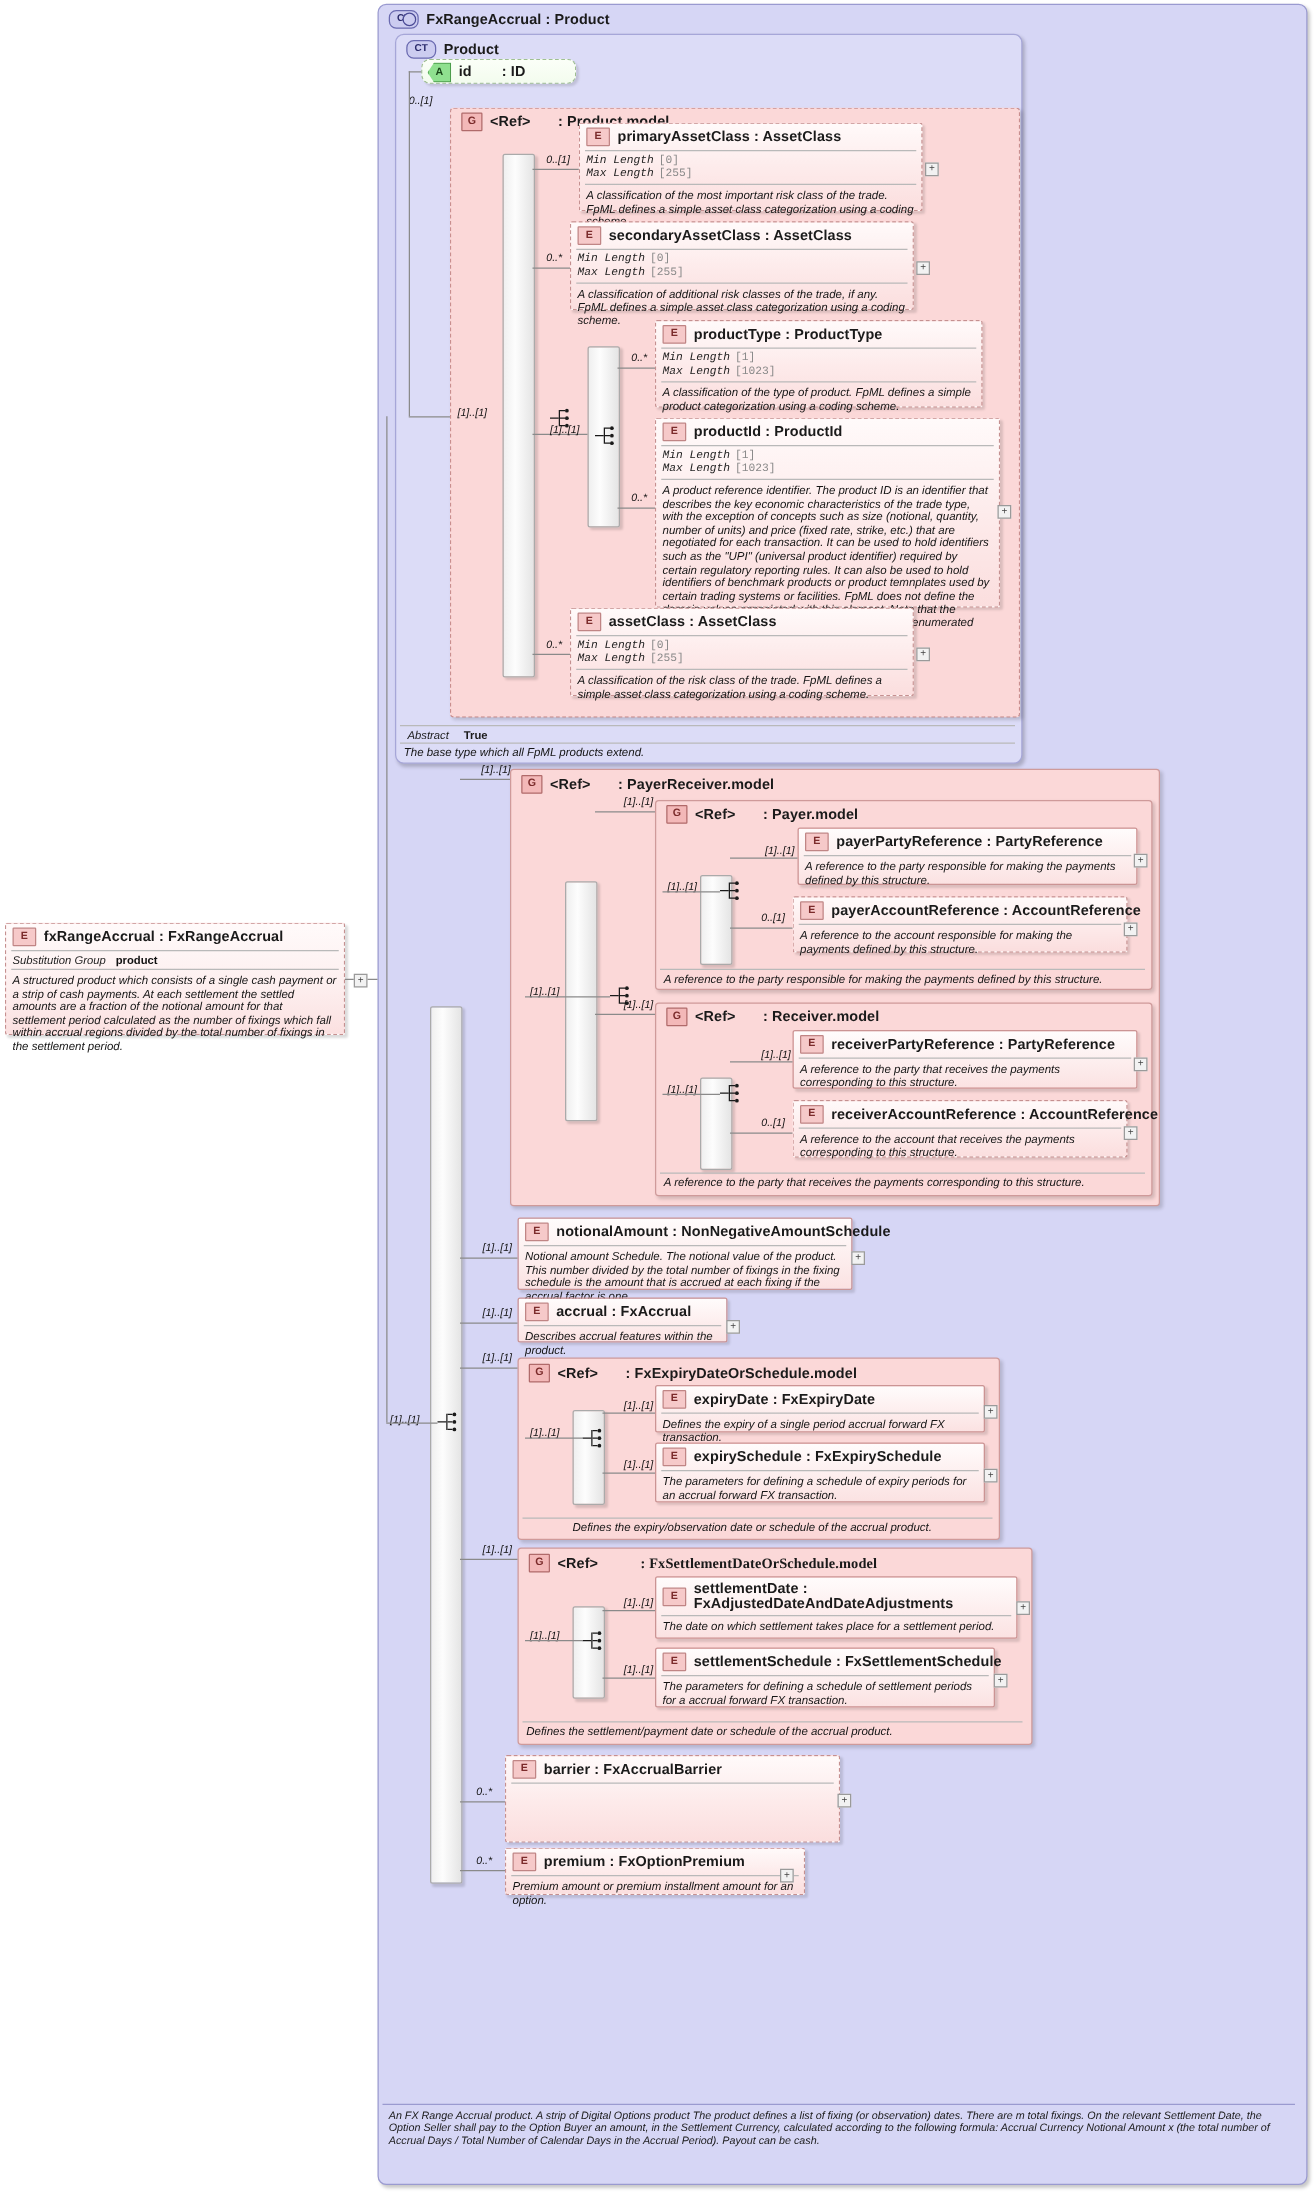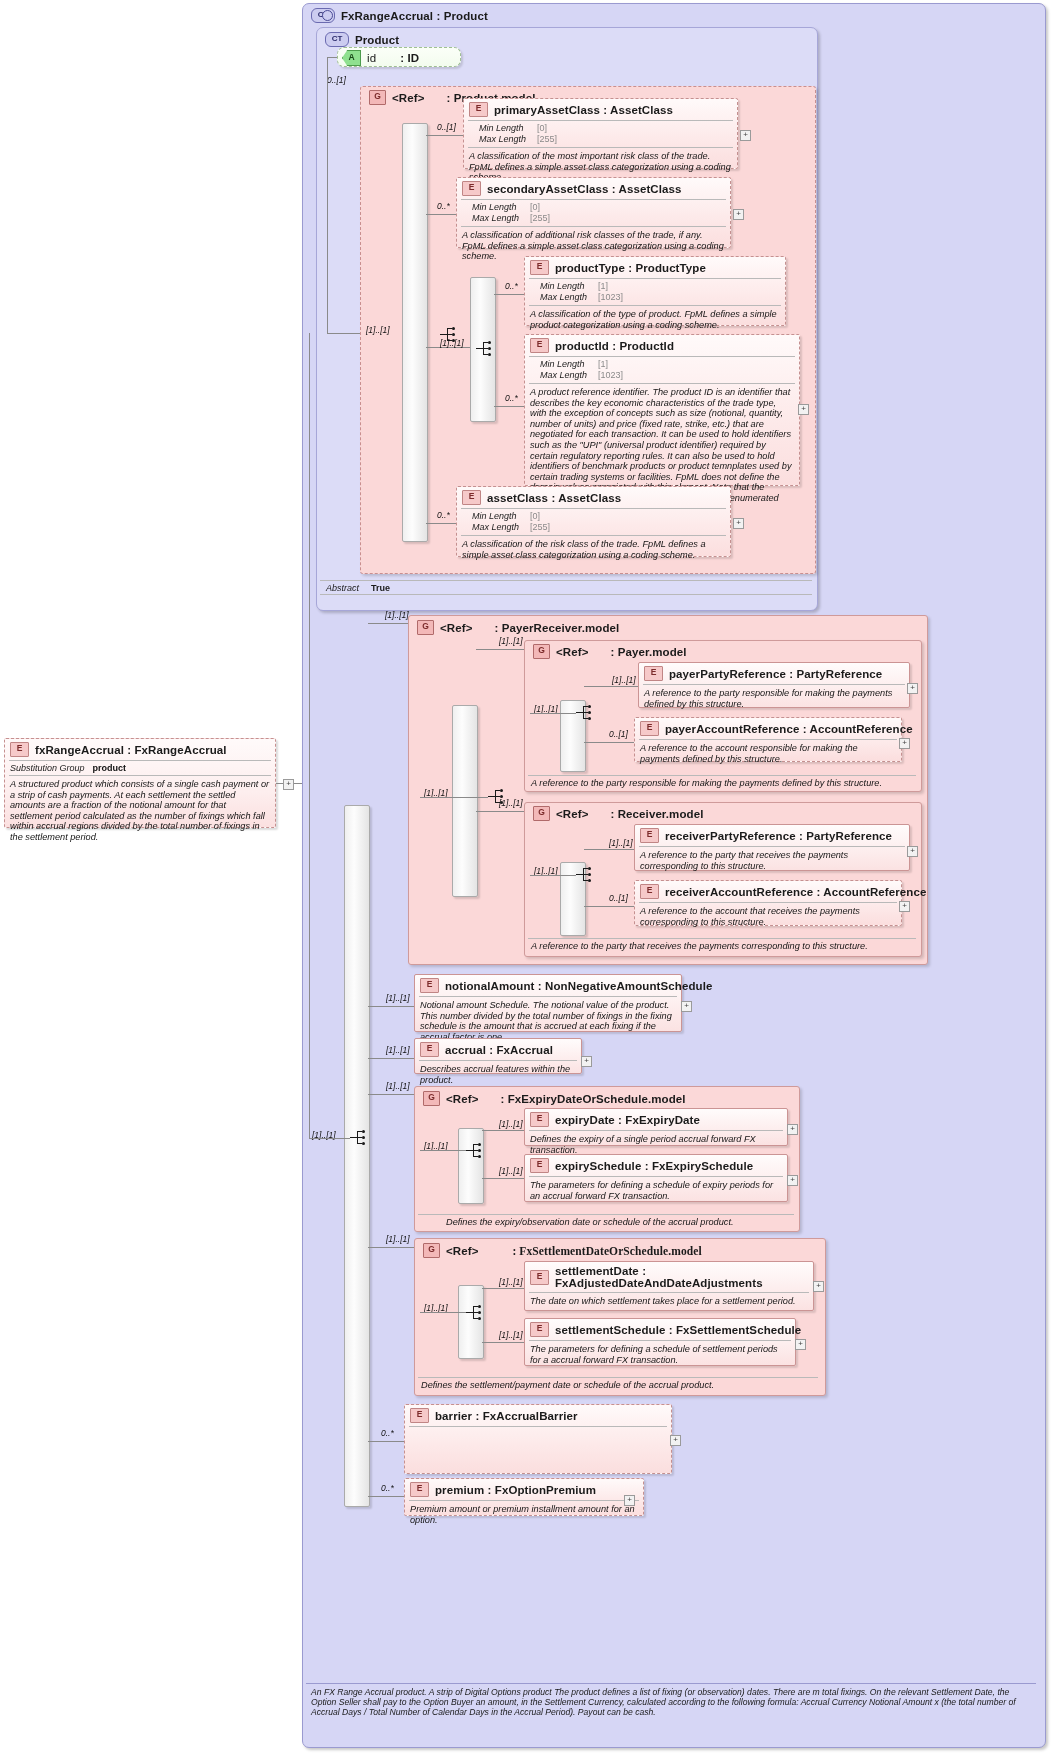--- a/index.html
+++ b/index.html
@@ -85,21 +85,21 @@
     width:17px;height:13px;border:1.3px solid #c08585;background:#f6c9c9;color:#7b2b2b;
     font-size:8.5px;line-height:11px;border-radius:1px;
   }
   .ic-a{
     width:17px;height:14px;background:#8fe08f;border:1.3px solid #4c9c4c;color:#194719;
     font-size:8.5px;line-height:12px;
     clip-path:polygon(28% 0%,100% 0%,100% 100%,28% 100%,0% 50%);
   }
 
   
-  .facets{padding:1px 5px 1px 15px;font-size:9px;line-height:11px;}
+  .facets{padding:1px 5px 1px 5px;font-size:9px;line-height:11px;font-family:Liberation Mono, monospace;}
   .facets .frow{display:flex;}
   .facets .fk{font-style:italic;width:58px;color:#1c1c1c;}
   .facets .fv{color:#8a8a8a;}
   .sep{height:1px;background:#b9b9b9;margin:1px 4px;}
 
   
   .doc{
     font-style:italic;font-size:9.2px;line-height:10.6px;padding:2px 5px 3px 5px;color:#151515;
   }
   .doc-sm{font-style:italic;font-size:8.6px;line-height:10px;padding:2px 5px 3px 5px;}
@@ -161,21 +161,21 @@
   <div class="abs ct-inner" style="left:316px;top:27px;width:502px;height:584px;"></div>
 
   <div class="abs hdr" style="left:320px;top:29px;">
     <span class="ic ic-ct">CT</span>
     <span class="title">Product</span>
   </div>
 
   <div class="abs attr-box" style="left:337px;top:47px;width:124px;height:20px;">
     <div class="hdr" style="padding:2px 4px;">
       <span class="ic ic-a">A</span>
-      <span class="title" style="font-weight:normal;text-align:center;">id</span>
+      <span class="title" style="font-weight:bold;text-align:center;">id</span>
       <span class="title" style="margin-left:18px;font-weight:bold;">: ID</span>
     </div>
   </div>
   <div class="card" style="left:327px;top:75px;">0..[1]</div>
 
   <div class="ln-v" style="left:327px;top:57px;height:276px;"></div>
   <div class="ln-h" style="left:327px;top:57px;width:10px;"></div>
 
   <div class="abs grp" style="left:360px;top:86px;width:456px;height:488px;"></div>
   <div class="abs hdr" style="left:364px;top:87px;">
@@ -326,20 +326,21 @@
   <div class="plusbtn" style="left:733px;top:518px;">+</div>
   <div class="card" style="left:437px;top:510px;">0..*</div>
   <div class="ln-h" style="left:426px;top:523px;width:30px;"></div>
 
   <div class="abs" style="left:320px;top:580px;width:492px;height:1px;background:#b9b9b9;"></div>
   <div class="abs abstract-row" style="left:320px;top:582px;">
     <span class="k">Abstract</span>
     <span class="v">True</span>
   </div>
   <div class="abs" style="left:320px;top:594px;width:492px;height:1px;background:#b9b9b9;"></div>
+  <div class="abs doc" style="left:318px;top:595px;width:494px;">The base type which all FpML products extend.</div>
 
   <div class="abs rootcard" style="left:4px;top:738px;width:272px;height:90px;">
     <div class="hdr">
       <span class="ic ic-e">E</span>
       <span class="title">fxRangeAccrual : FxRangeAccrual</span>
     </div>
     <div class="sep"></div>
     <div class="sg">
       <span class="k">Substitution Group</span>
       <span class="v">product</span>
@@ -554,21 +555,21 @@
       <span class="title">expirySchedule  : FxExpirySchedule</span>
     </div>
     <div class="sep"></div>
     <div class="doc">The parameters for defining a schedule of expiry periods for an accrual forward FX transaction.</div>
   </div>
   <div class="plusbtn" style="left:787px;top:1175px;">+</div>
   <div class="card" style="left:499px;top:1166px;">[1]..[1]</div>
   <div class="ln-h" style="left:482px;top:1178px;width:42px;"></div>
 
   <div class="abs" style="left:418px;top:1214px;width:376px;height:1px;background:#b9b9b9;"></div>
-  <div class="abs doc" style="left:404px;top:1215px;width:380px;padding-left:42px;">Defines the expiry/observation date or schedule of the accrual product.</div>
+  <div class="abs doc" style="left:416px;top:1215px;width:380px;padding-left:42px;">Defines the expiry/observation date or schedule of the accrual product.</div>
 
   <div class="abs grp-solid" style="left:414px;top:1238px;width:412px;height:158px;"></div>
   <div class="abs hdr" style="left:418px;top:1240px;">
     <span class="ic ic-g">G</span>
     <span class="title">&lt;Ref&gt;</span>
     <span class="title" style="margin-left:28px;font-family:Liberation Serif, serif;">: FxSettlementDateOrSchedule.model</span>
   </div>
   <div class="card" style="left:386px;top:1234px;">[1]..[1]</div>
   <div class="ln-h" style="left:368px;top:1247px;width:46px;"></div>
 

